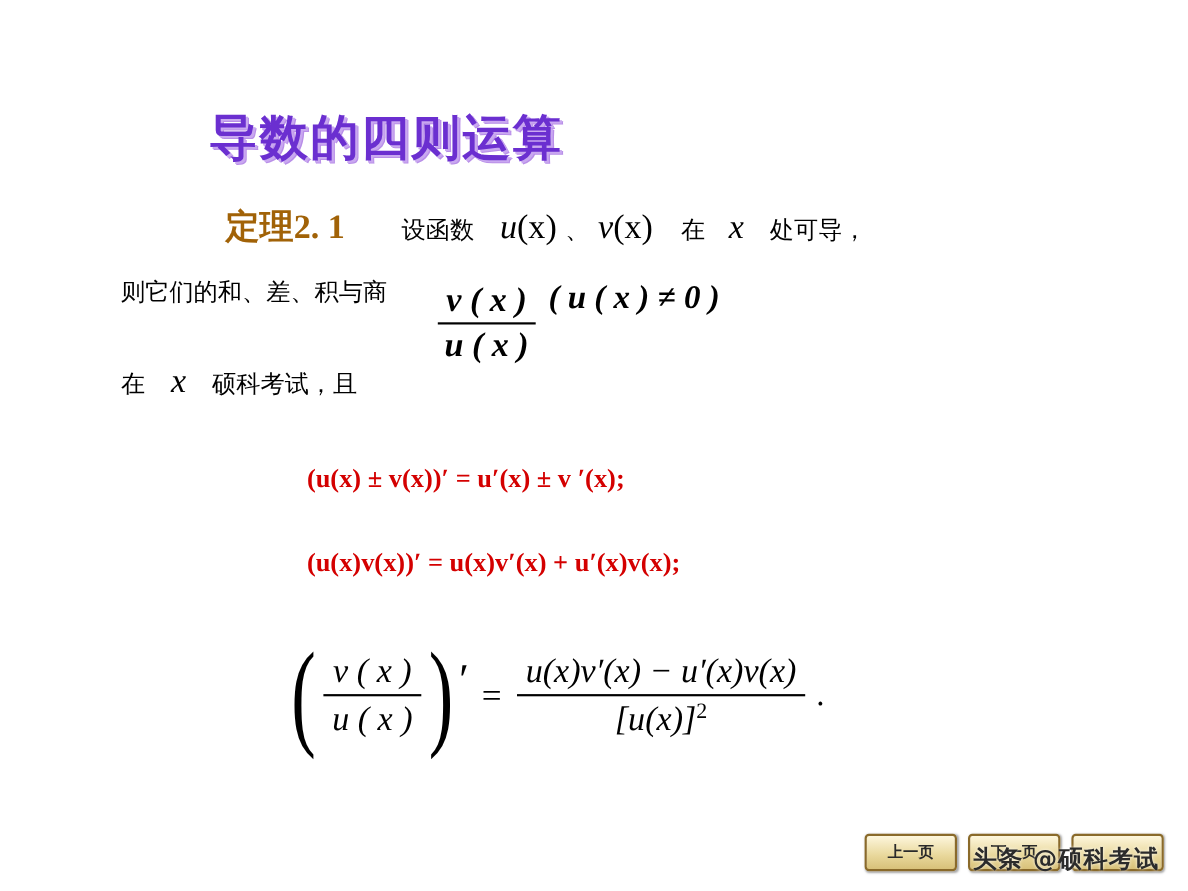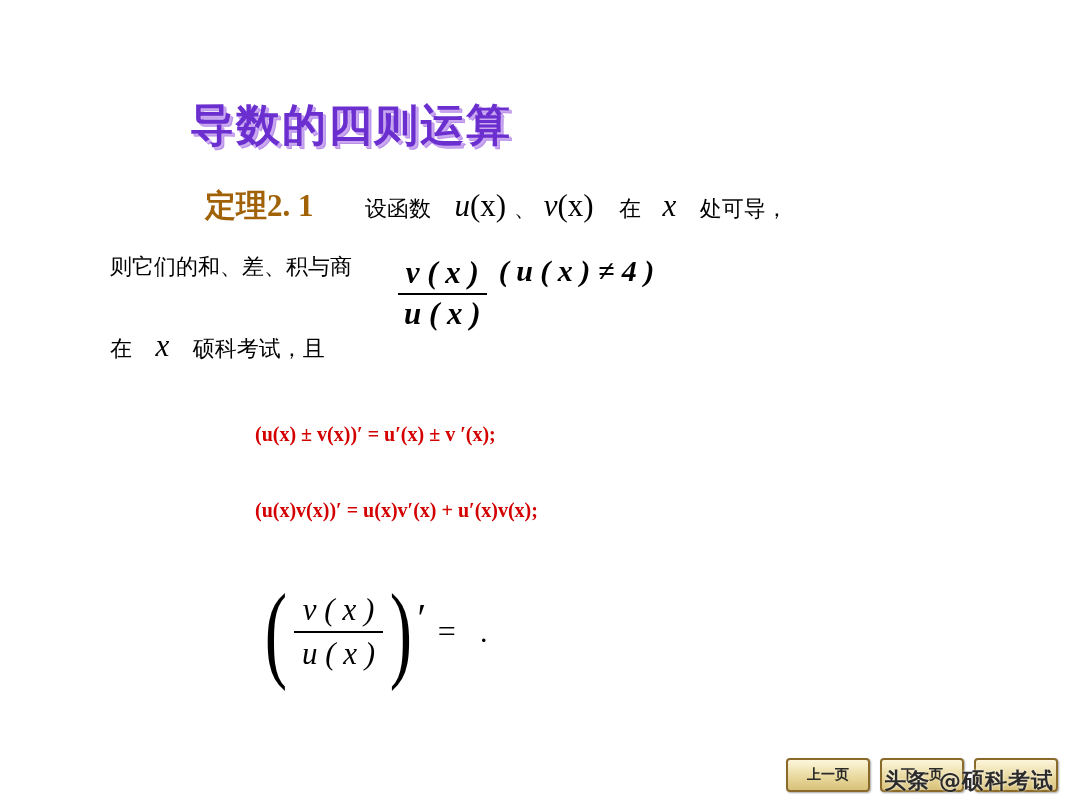--- a/index.html
+++ b/index.html
@@ -105,23 +105,24 @@
     height: 2px;
     background: #000;
     margin: 2px 0;
   }
 
   
   .formula-red {
     position: absolute;
     color: #d40000;
     font-weight: bold;
-    font-size: 20px;
-    font-family: "Liberation Serif", serif;
-    white-space: nowrap;
+    font-size: 24px;
+    font-family: "Liberation Serif", serif;
+    white-space: nowrap;
+    margin-left: 24px;
   }
   #f1 { left: 255px; top: 423px; }
   #f2 { left: 255px; top: 499px; }
 
   
   .formula-big {
     position: absolute;
     left: 258px;
     top: 592px;
     color: #000;
@@ -226,21 +227,21 @@
   </div>
 
   <div class="thm-line2">
     <span class="cn">则它们的和、差、积与商</span>
     <span style="display:inline-block;width:40px"></span>
     <span class="frac">
       <span class="num mi-b">v ( x )</span>
       <span class="bar"></span>
       <span class="den mi-b">u ( x )</span>
     </span>
-    <span class="mi-b" style="font-size:30px;margin-left:6px">( u ( x ) ≠ 4 )</span>
+    <span class="mi-b" style="font-size:30px;margin-left:6px">( u ( x ) ≠ 0 )</span>
   </div>
 
   <div class="thm-line3">
     <span class="cn">在</span>
     <span style="display:inline-block;width:8px"></span>
     <span class="mi">x</span>
     <span style="display:inline-block;width:8px"></span>
     <span class="cn">硕科考试，且</span>
   </div>
 
@@ -252,20 +253,25 @@
 <div class="formula-big">
   <span class="paren">(</span>
   <span class="bigfrac">
     <span class="num mi">v ( x )</span>
     <span class="bar"></span>
     <span class="den mi">u ( x )</span>
   </span>
   <span class="paren">)</span>
   <span class="prime-big">′</span>
   <span class="eq">=</span>
+  <span class="bigfrac">
+    <span class="num mi">u(x)v′(x) − u′(x)v(x)</span>
+    <span class="bar"></span>
+    <span class="den"><span class="mi">[u(x)]</span><span class="sup">2</span></span>
+  </span>
   <span class="period">.</span>
 </div>
 
 <div class="nav">
   <div class="nav-btn">上一页</div>
   <div class="nav-btn">下一页</div>
   <div class="nav-btn"></div>
 </div>
 
 <div class="watermark">头条 @硕科考试</div>

